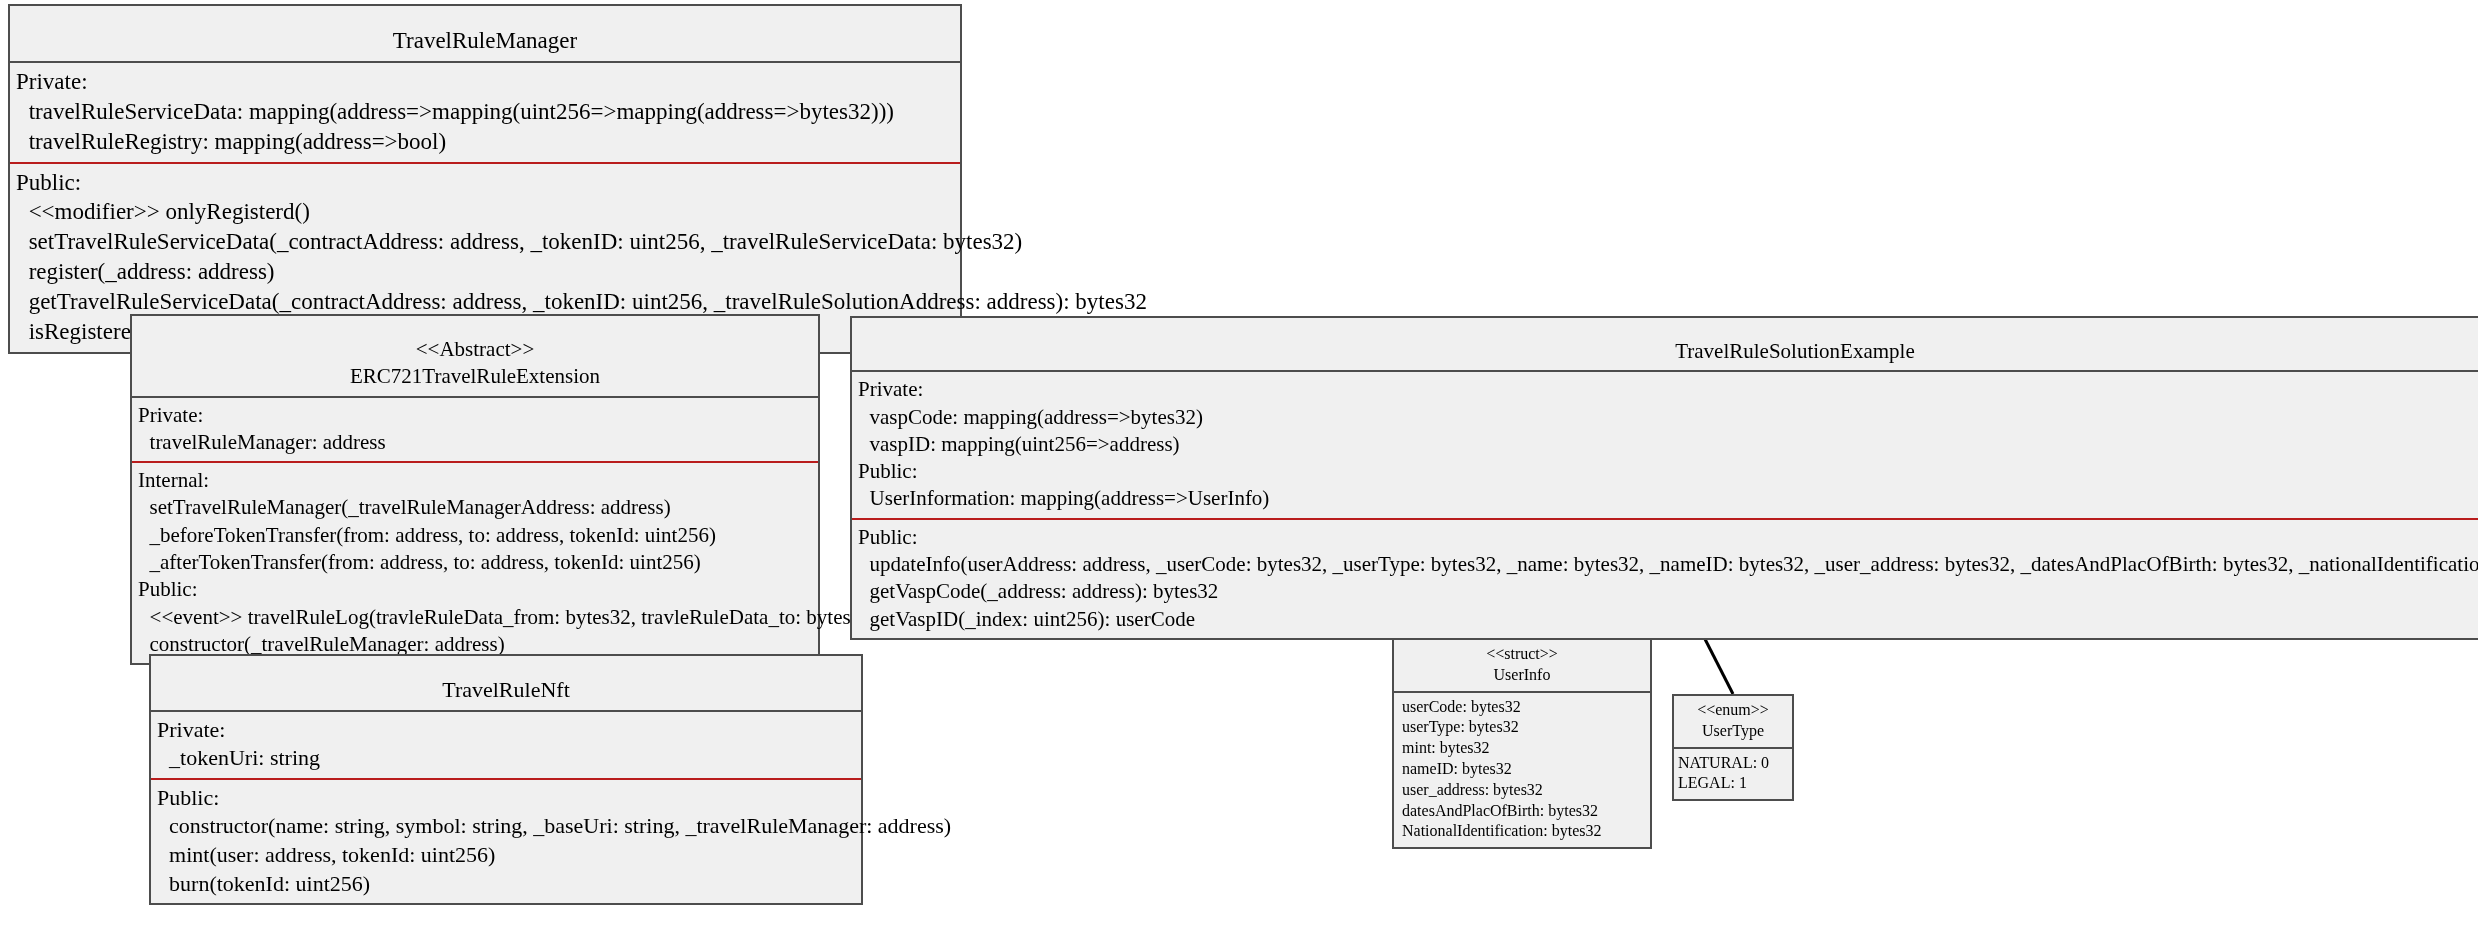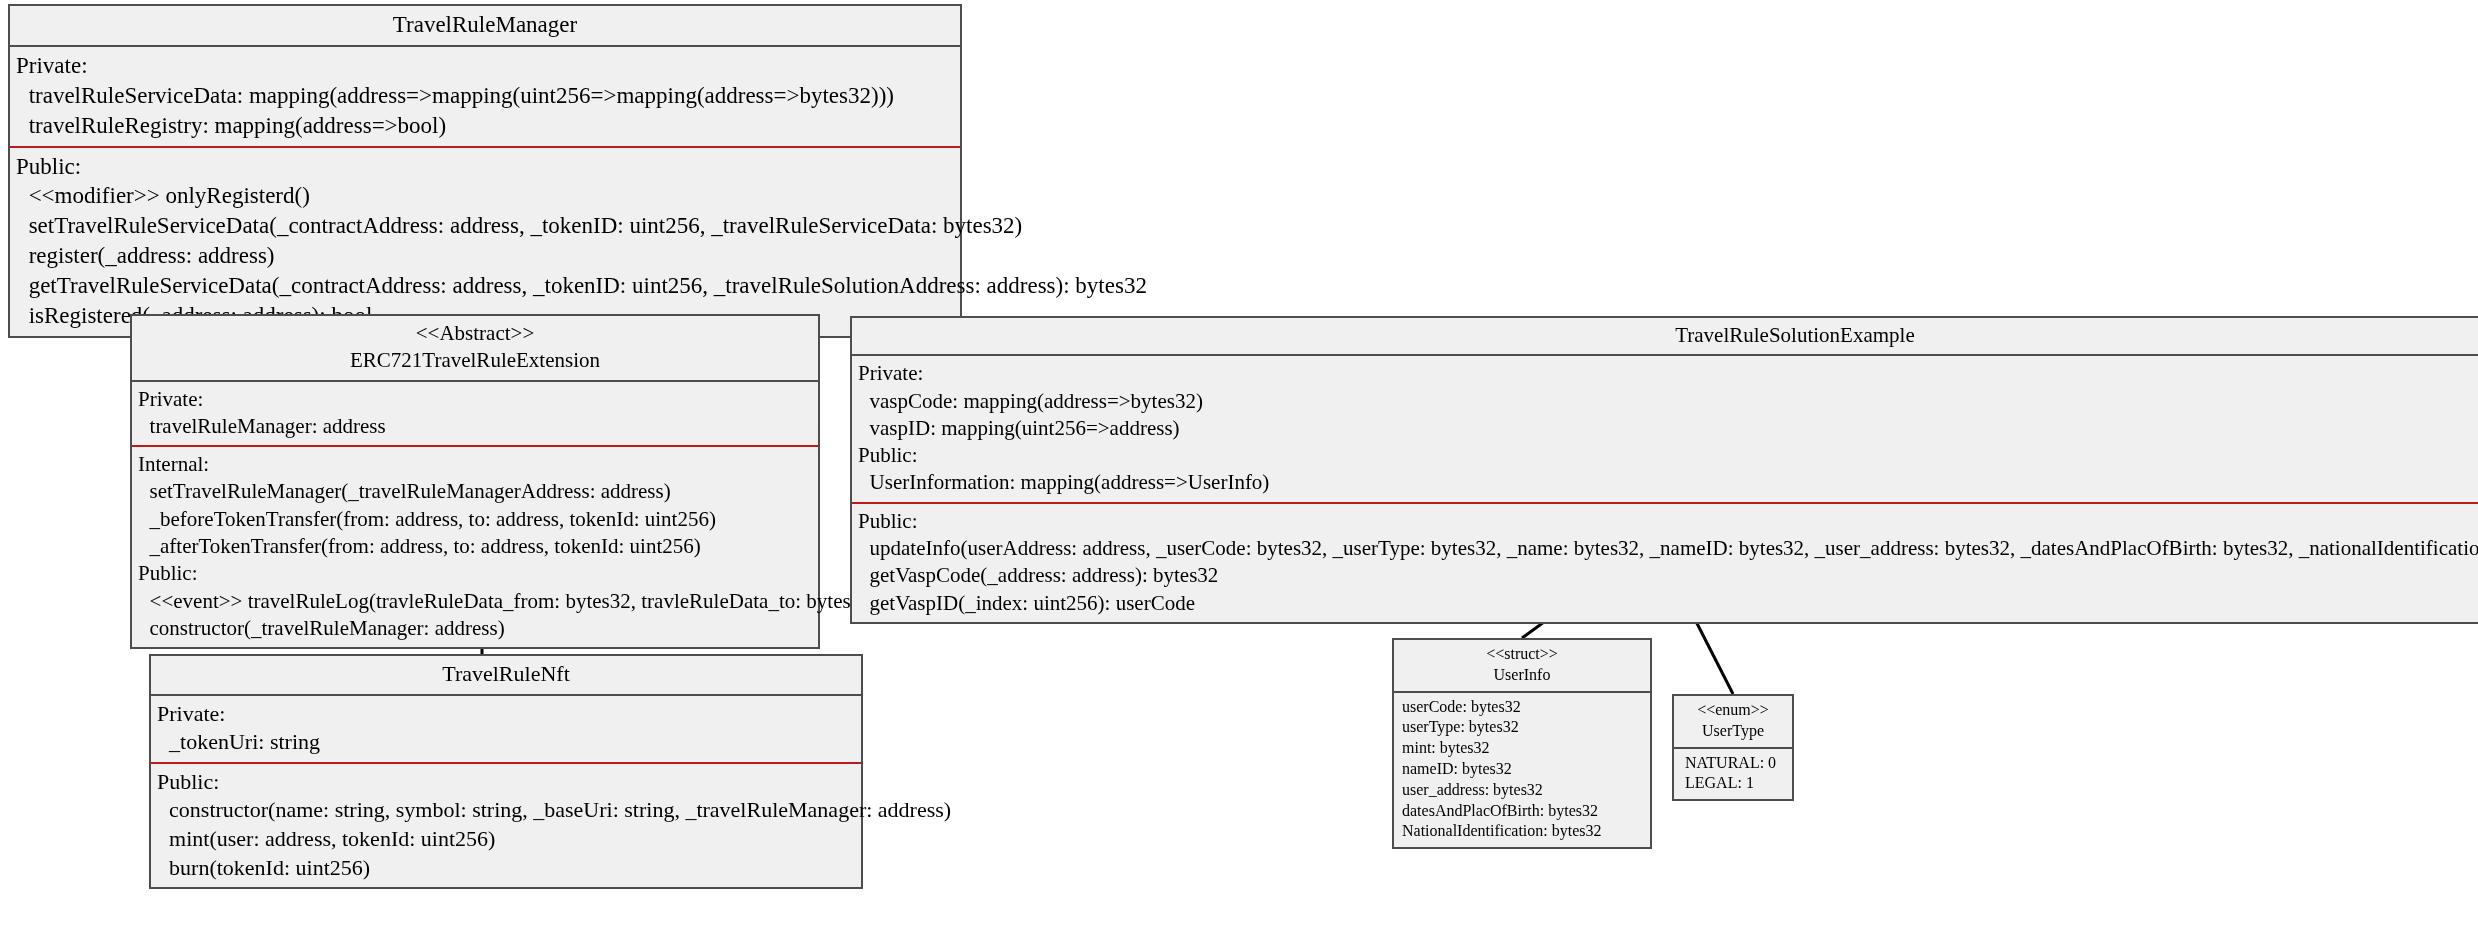--- a/index.html
+++ b/index.html
@@ -31,21 +31,21 @@
   }
   .uml-class {
     position: absolute;
     background: #f0f0f0;
     border: 2px solid #4d4d4d;
     box-sizing: border-box;
     z-index: 10;
   }
   .uml-header {
     text-align: center;
-    padding: 4px 6px 5px 6px;
+    padding: 20px 6px 5px 6px;
     line-height: 1.30;
     border-bottom: 2px solid #4d4d4d;
     box-sizing: border-box;
   }
   .uml-compartment {
     padding: 4px 6px 5px 6px;
     line-height: 1.30;
     border-bottom: 2px solid #b91c1c;
     box-sizing: border-box;
   }
@@ -65,21 +65,21 @@
   #cls-solutionexample   { left: 850px;  top: 316px; width: 1890px; }
   #cls-userinfo          { left: 1392px; top: 638px; width: 260px; }
   #cls-usertype          { left: 1672px; top: 694px; width: 122px; }
 
   #cls-userinfo .uml-compartment,
   #cls-userinfo .uml-header,
   #cls-usertype .uml-compartment,
   #cls-usertype .uml-header {
     padding: 4px 8px 5px 8px;
   }
-  #cls-usertype .uml-compartment { padding-left: 11px; }
+  #cls-usertype .uml-compartment { padding-left: 4px; }
 </style>
 </head>
 <body>
 
 <div id="diagram-canvas">
 
   <svg class="connectors" viewBox="0 0 2478 930" xmlns="http://www.w3.org/2000/svg">
 
     <g>
       <line x1="482" y1="314" x2="482" y2="273" stroke="#000000" stroke-width="3" stroke-dasharray="9,7"></line>

